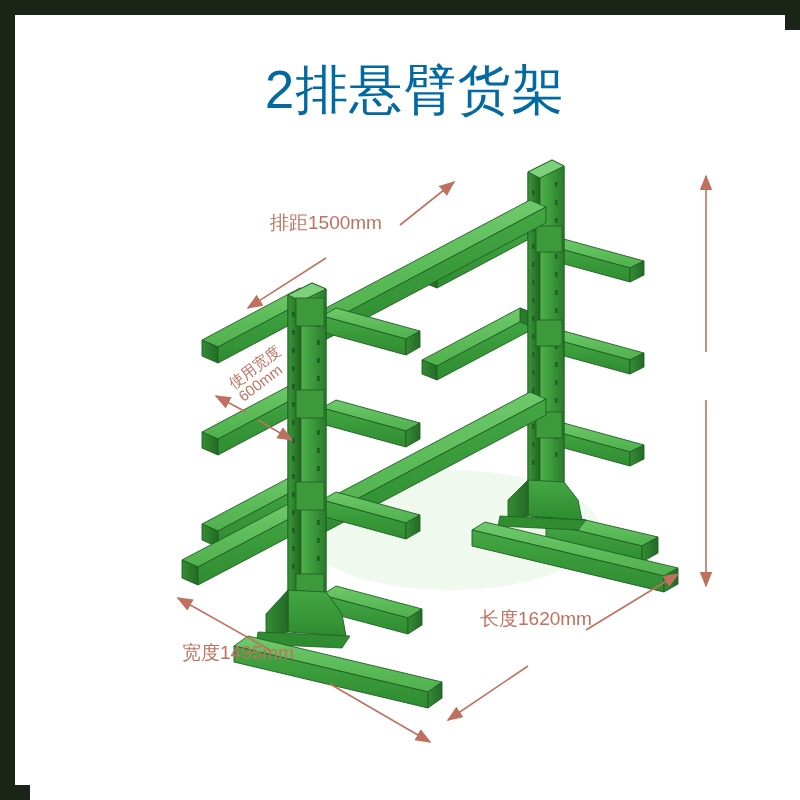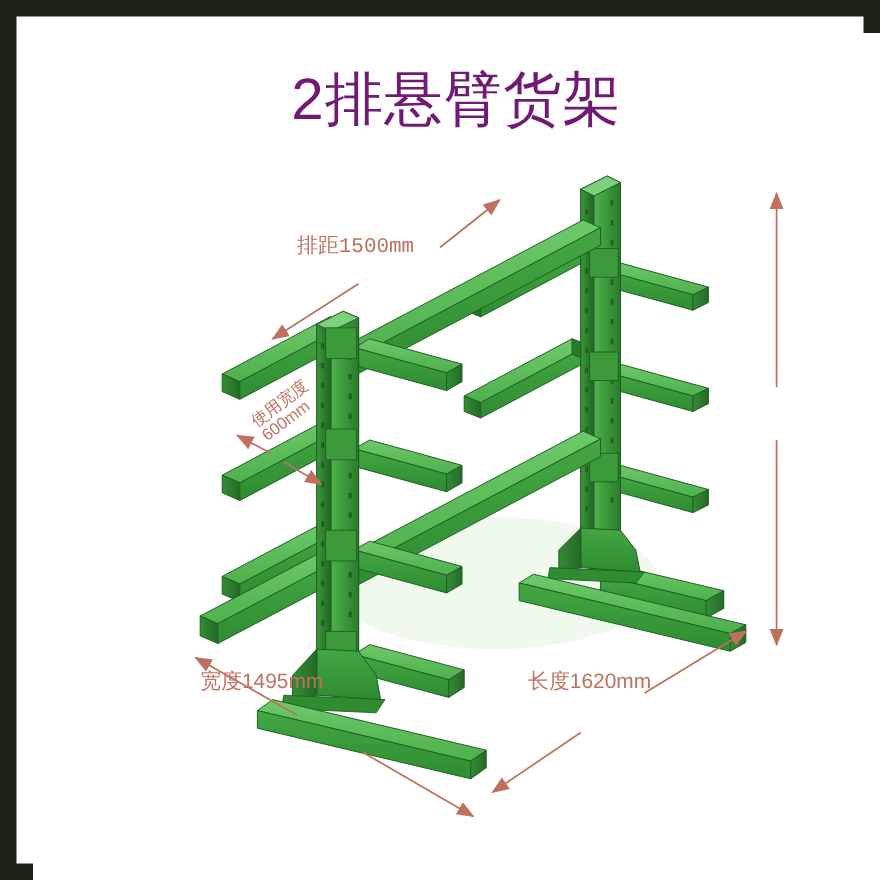--- a/index.html
+++ b/index.html
@@ -19,36 +19,36 @@
     position:absolute;left:15px;top:15px;
     width:770px;height:770px;
     background:#ffffff;
     overflow:hidden;
   }
   #title{
     position:absolute;left:0;top:25px;width:770px;
     text-align:center;
     font-size:53px;
     letter-spacing:1px;
-    color:#701a75;
+    color:#0369a1;
     font-family:"Liberation Sans","DejaVu Sans",sans-serif;
     white-space:nowrap;
   }
   svg#scene{position:absolute;left:0;top:0;width:770px;height:770px;}
   .dimlabel{
     position:absolute;
     color:#c0705f;
     font-size:19px;
     white-space:nowrap;
     font-family:"Liberation Sans","DejaVu Sans",sans-serif;
   }
   .dimlabel.small{font-size:15px;}
-  #lbl-rowpitch{left:240px;top:180px;font-family:Liberation Mono, monospace;}
+  #lbl-rowpitch{left:240px;top:180px;}
   #lbl-height{left:602px;top:325px;}
-  #lbl-width{left:152px;top:576px;}
+  #lbl-width{left:152px;top:610px;}
   #lbl-length{left:450px;top:576px;}
   #lbl-usable{
     left:196px;top:349px;
     transform:rotate(-37deg);
     transform-origin:0 0;
     line-height:1.05;
     text-align:left;
   }
 </style>
 </head>

